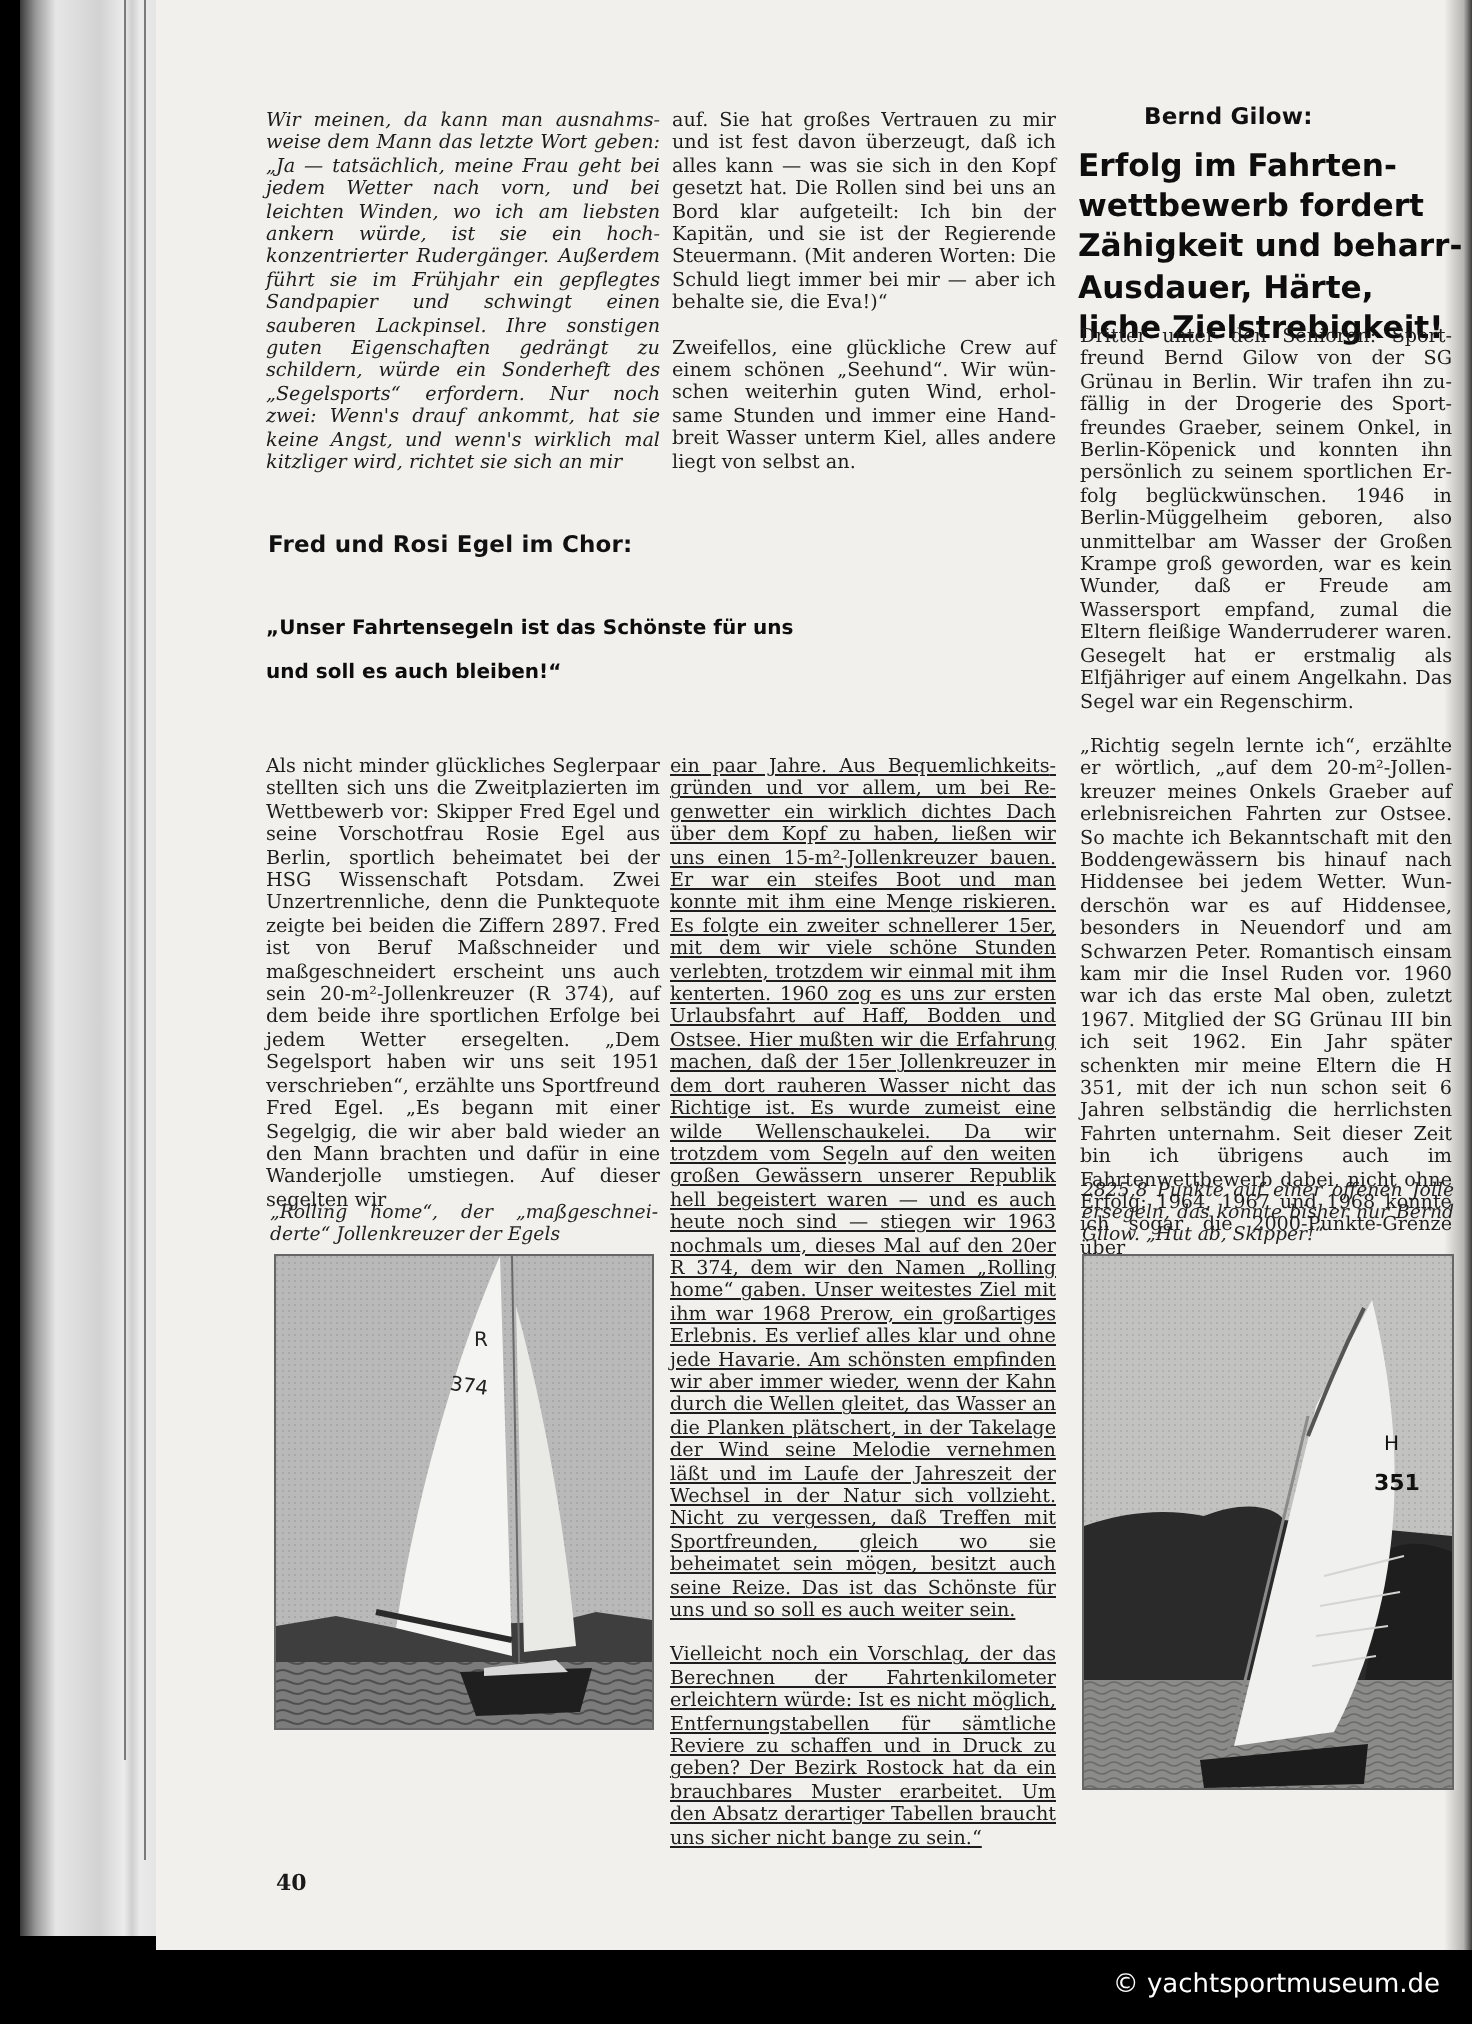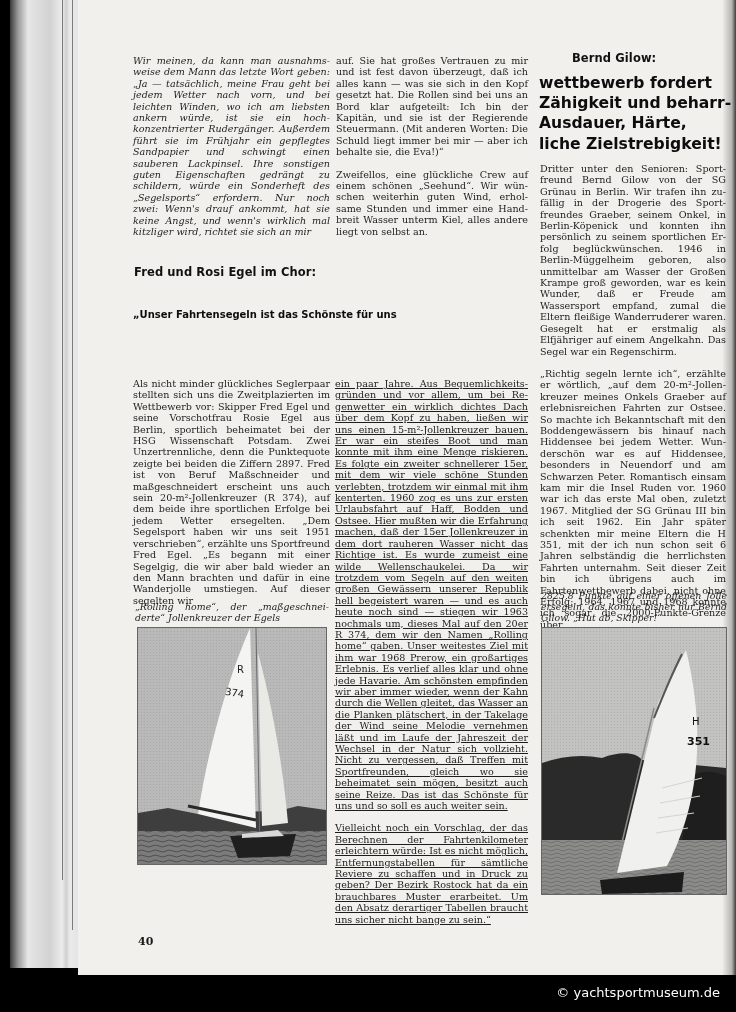--- a/index.html
+++ b/index.html
@@ -69,20 +69,21 @@
   <p>Wir meinen, da kann man ausnahms­weise dem Mann das letzte Wort ge­ben: „Ja — tatsächlich, meine Frau geht bei jedem Wetter nach vorn, und bei leichten Winden, wo ich am lieb­sten ankern würde, ist sie ein hoch­konzentrierter Rudergänger. Außer­dem führt sie im Frühjahr ein ge­pflegtes Sandpapier und schwingt einen sauberen Lackpinsel. Ihre son­stigen guten Eigenschaften gedrängt zu schildern, würde ein Sonderheft des „Segelsports“ erfordern. Nur noch zwei: Wenn's drauf ankommt, hat sie keine Angst, und wenn's wirklich mal kitzliger wird, richtet sie sich an mir</p>
 </div>
 <div class="col" style="left:336px; top:55px; width:192px;">
   <p>auf. Sie hat großes Vertrauen zu mir und ist fest davon überzeugt, daß ich alles kann — was sie sich in den Kopf gesetzt hat. Die Rollen sind bei uns an Bord klar aufgeteilt: Ich bin der Kapitän, und sie ist der Regierende Steuermann. (Mit anderen Worten: Die Schuld liegt immer bei mir — aber ich behalte sie, die Eva!)“</p>
   <p>Zweifellos, eine glückliche Crew auf einem schönen „Seehund“. Wir wün­schen weiterhin guten Wind, erhol­same Stunden und immer eine Hand­breit Wasser unterm Kiel, alles an­dere liegt von selbst an.</p>
 </div>
 
 <div class="kicker" style="left:134px; top:265px;">Fred und Rosi Egel im Chor:</div>
 <div class="headline" style="left:133px; top:304px; font-size:10px; line-height:22px; width:400px;">
   <div>„Unser Fahrtensegeln ist das Schönste für uns</div>
+  <div>und soll es auch bleiben!“</div>
 </div>
 
 <div class="col" style="left:133px; top:378px; width:197px;">
   <p>Als nicht minder glückliches Segler­paar stellten sich uns die Zweitpla­zierten im Wettbewerb vor: Skipper Fred Egel und seine Vorschotfrau Rosie Egel aus Berlin, sportlich be­heimatet bei der HSG Wissenschaft Potsdam. Zwei Unzertrennliche, denn die Punktequote zeigte bei beiden die Ziffern 2897. Fred ist von Beruf Maß­schneider und maßgeschneidert er­scheint uns auch sein 20-m²-Jollen­kreuzer (R 374), auf dem beide ihre sportlichen Erfolge bei jedem Wetter ersegelten. „Dem Segelsport haben wir uns seit 1951 verschrieben“, er­zählte uns Sportfreund Fred Egel. „Es begann mit einer Segelgig, die wir aber bald wieder an den Mann brach­ten und dafür in eine Wanderjolle umstiegen. Auf dieser segelten wir</p>
 </div>
 <div class="col caption" style="left:135px; top:602px; width:194px;">„Rolling home“, der „maßgeschnei­derte“ Jollenkreuzer der Egels</div>
 
 <div class="photo" style="left:137px; top:627px; width:188px; height:236px;">
   <svg viewBox="0 0 188 236" preserveAspectRatio="none">
     <defs>
@@ -109,20 +110,21 @@
   </svg>
 </div>
 
 <div class="col" style="left:335px; top:378px; width:193px;text-decoration:underline;">
   <p>ein paar Jahre. Aus Bequemlichkeits­gründen und vor allem, um bei Re­genwetter ein wirklich dichtes Dach über dem Kopf zu haben, ließen wir uns einen 15-m²-Jollenkreuzer bauen. Er war ein steifes Boot und man konnte mit ihm eine Menge ris­kieren. Es folgte ein zweiter schnel­lerer 15er, mit dem wir viele schöne Stunden verlebten, trotzdem wir ein­mal mit ihm kenterten. 1960 zog es uns zur ersten Urlaubsfahrt auf Haff, Bodden und Ostsee. Hier mußten wir die Erfahrung machen, daß der 15er Jollenkreuzer in dem dort rauheren Wasser nicht das Richtige ist. Es wurde zumeist eine wilde Wellen­schaukelei. Da wir trotzdem vom Se­geln auf den weiten großen Gewäs­sern unserer Republik hell begeistert waren — und es auch heute noch sind — stiegen wir 1963 nochmals um, dieses Mal auf den 20er R 374, dem wir den Namen „Rolling home“ ga­ben. Unser weitestes Ziel mit ihm war 1968 Prerow, ein großartiges Erlebnis. Es verlief alles klar und ohne jede Havarie. Am schönsten empfinden wir aber immer wieder, wenn der Kahn durch die Wellen gleitet, das Wasser an die Planken plätschert, in der Takelage der Wind seine Melodie vernehmen läßt und im Laufe der Jahreszeit der Wechsel in der Natur sich vollzieht. Nicht zu vergessen, daß Treffen mit Sportfreunden, gleich wo sie beheimatet sein mögen, besitzt auch seine Reize. Das ist das Schönste für uns und so soll es auch weiter sein.</p>
   <p>Vielleicht noch ein Vorschlag, der das Berechnen der Fahrtenkilometer erleichtern würde: Ist es nicht mög­lich, Entfernungstabellen für sämt­liche Reviere zu schaffen und in Druck zu geben? Der Bezirk Rostock hat da ein brauchbares Muster erar­beitet. Um den Absatz derartiger Ta­bellen braucht uns sicher nicht bange zu sein.“</p>
 </div>
 
 <div class="kicker" style="left:540px; top:51px;margin-left:32px;">Bernd Gilow:</div>
 <div class="headline" style="left:539px; top:73px; font-size:15.6px; line-height:20.2px; width:196px;">
+  <div>Erfolg im Fahrten-</div>
   <div>wettbewerb fordert</div>
   <div>Zähigkeit und beharr-</div>
   <div>Ausdauer, Härte,</div>
   <div>liche Zielstrebigkeit!</div>
 </div>
 
 <div class="col" style="left:540px; top:163px; width:186px;">
   <p>Dritter unter den Senioren: Sport­freund Bernd Gilow von der SG Grünau in Berlin. Wir trafen ihn zu­fällig in der Drogerie des Sport­freundes Graeber, seinem Onkel, in Berlin-Köpenick und konnten ihn persönlich zu seinem sportlichen Er­folg beglückwünschen. 1946 in Berlin-Müggelheim geboren, also unmittel­bar am Wasser der Großen Krampe groß geworden, war es kein Wunder, daß er Freude am Wassersport emp­fand, zumal die Eltern fleißige Wan­derruderer waren. Gesegelt hat er erstmalig als Elfjähriger auf einem Angelkahn. Das Segel war ein Regen­schirm.</p>
   <p>„Richtig segeln lernte ich“, erzählte er wörtlich, „auf dem 20-m²-Jollen­kreuzer meines Onkels Graeber auf erlebnisreichen Fahrten zur Ostsee. So machte ich Bekanntschaft mit den Boddengewässern bis hinauf nach Hiddensee bei jedem Wetter. Wun­derschön war es auf Hiddensee, beson­ders in Neuendorf und am Schwarzen Peter. Romantisch einsam kam mir die Insel Ruden vor. 1960 war ich das erste Mal oben, zuletzt 1967. Mitglied der SG Grünau III bin ich seit 1962. Ein Jahr später schenkten mir meine Eltern die H 351, mit der ich nun schon seit 6 Jahren selbständig die herrlichsten Fahrten unternahm. Seit dieser Zeit bin ich übrigens auch im Fahrtenwettbewerb dabei, nicht ohne Erfolg: 1964, 1967 und 1968 konnte ich sogar die 2000-Punkte-Grenze über­</p>
 </div>

